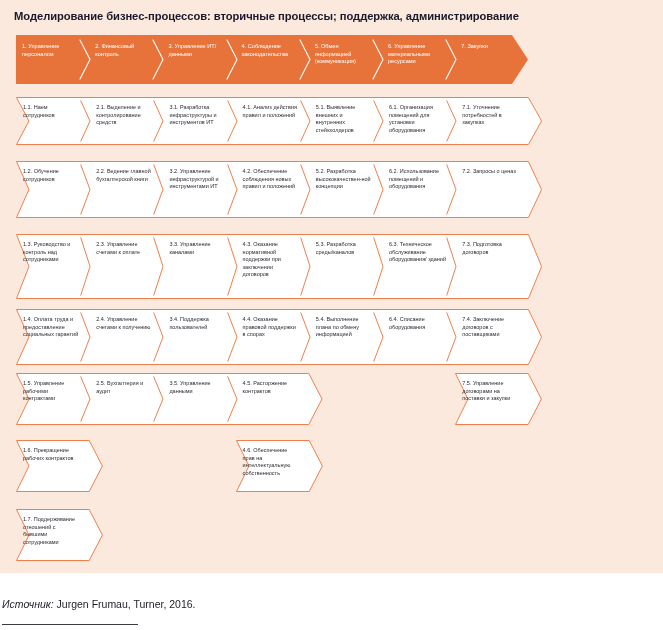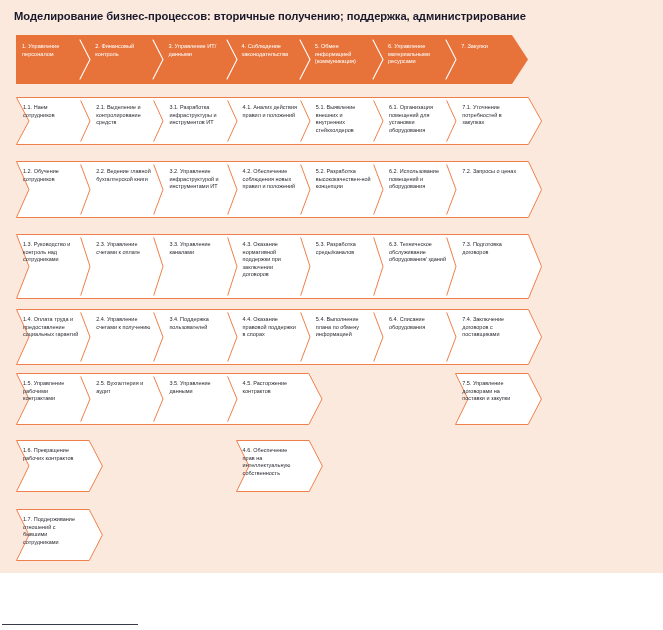--- a/index.html
+++ b/index.html
@@ -121,21 +121,21 @@
     height: 1px;
     background: #3a3a46;
   }
 </style>
 </head>
 <body>
 
 <div id="canvas">
   <div class="peach-bg"></div>
 
-  <div class="title">Моделирование бизнес-процессов: вторичные получению; поддержка, администрирование</div>
+  <div class="title">Моделирование бизнес-процессов: вторичные процессы; поддержка, администрирование</div>
 
   <div class="band">
     <div class="band-shape"></div>
     <div id="band-cells">
         <div class="band-cell" style="left: 0px; width: 71.2px;">1. Управление персоналом</div>
         <div class="band-cell" style="left: 73.2px; width: 71.2px;">2. Финансовый контроль</div>
         <div class="band-div" style="left: 63.2px;">
           <svg width="12" height="41" viewBox="0 0 12 41">
             <path d="M1 1 L11 20.5 L1 40" fill="none" stroke="#ffffff" stroke-width="1.1" stroke-linecap="round" stroke-linejoin="round"></path>
           </svg>
@@ -403,14 +403,17 @@
       <div class="row" style="left: 16px; top: 509px; width: 87.2px; height: 52px;">
         <div class="grp-outline" style="left: 0px; width: 87.2px;">
           <svg viewBox="0 0 87.2 52" preserveAspectRatio="none">
             <path d="M0.5 0.5 L73.2 0.5 L86.4 26 L73.2 51.5 L0.5 51.5 L13 26 Z" fill="#ffffff" stroke="#ef7f4a" stroke-width="1" stroke-linejoin="round"></path>
           </svg>
         </div>
         <div class="cell" style="left: 0px; width: 69.2px;">1.7. Поддерживание отношений с бывшими сотрудниками</div>
       </div>
     </div>
 
+  <div class="source">
+    <span class="lead">Источник:</span><span> Jurgen Frumau, Turner, 2016.</span>
+  </div>
   <div class="rule"></div>
 </div>
 
 </body></html>

